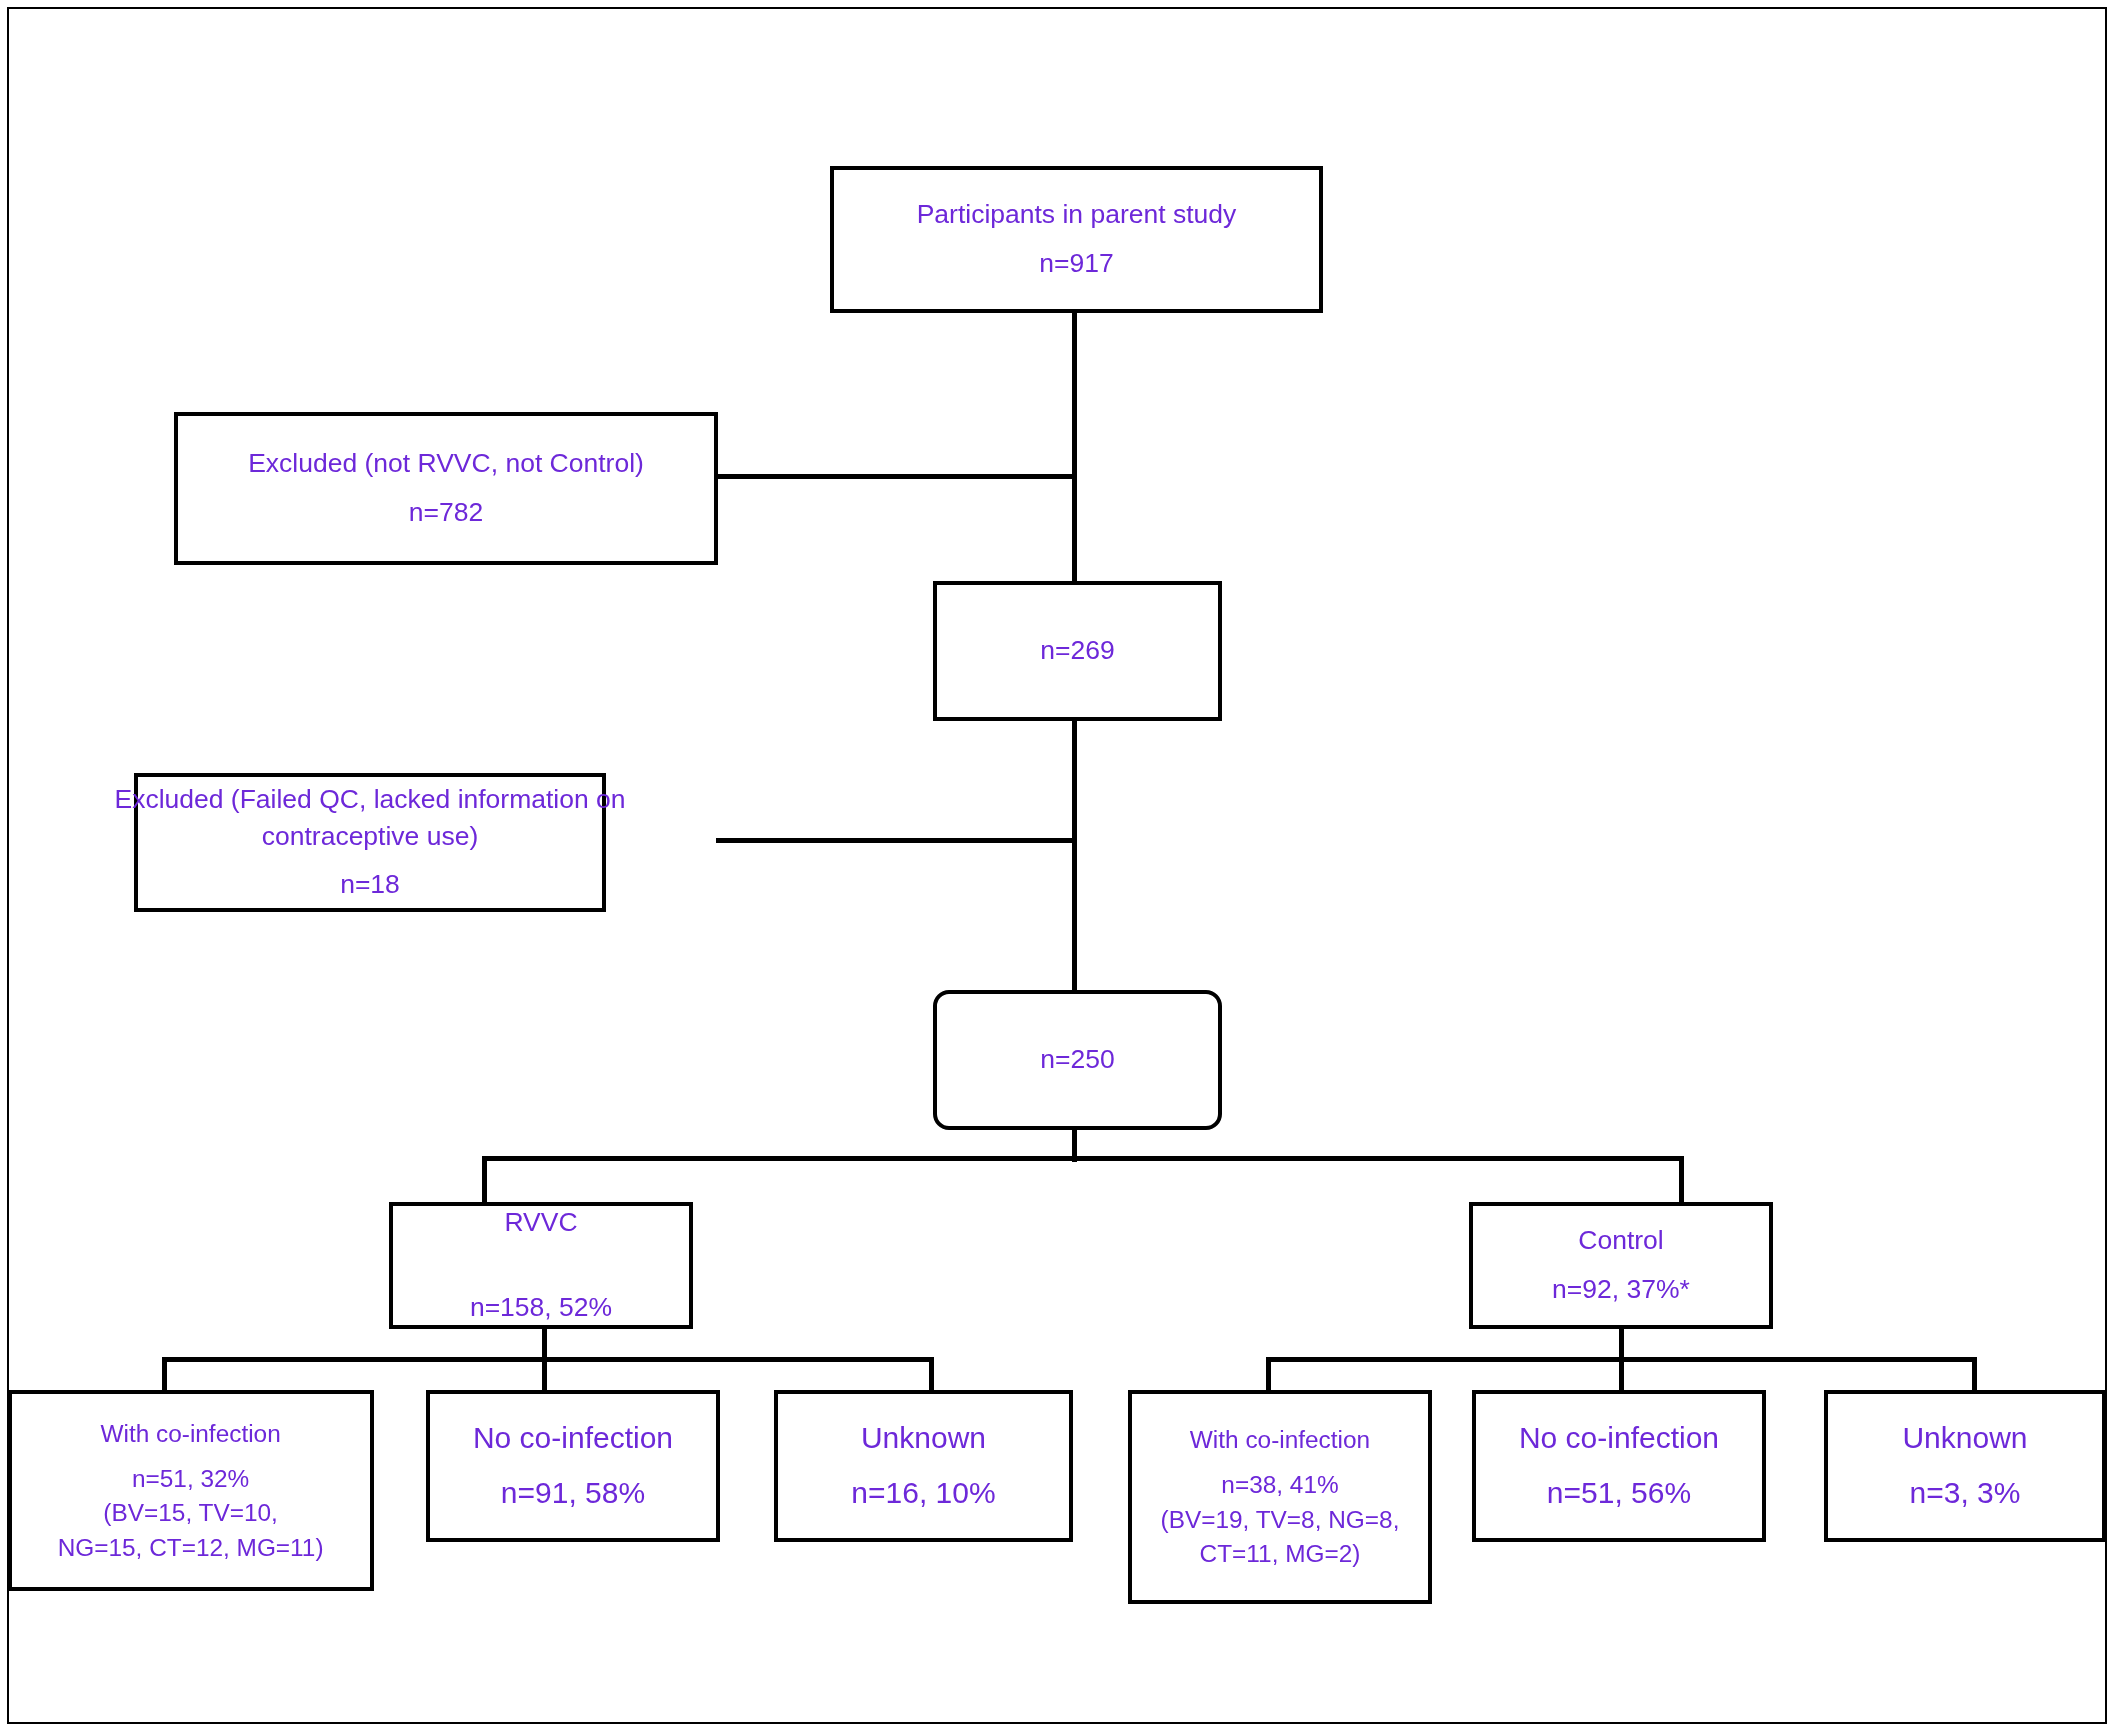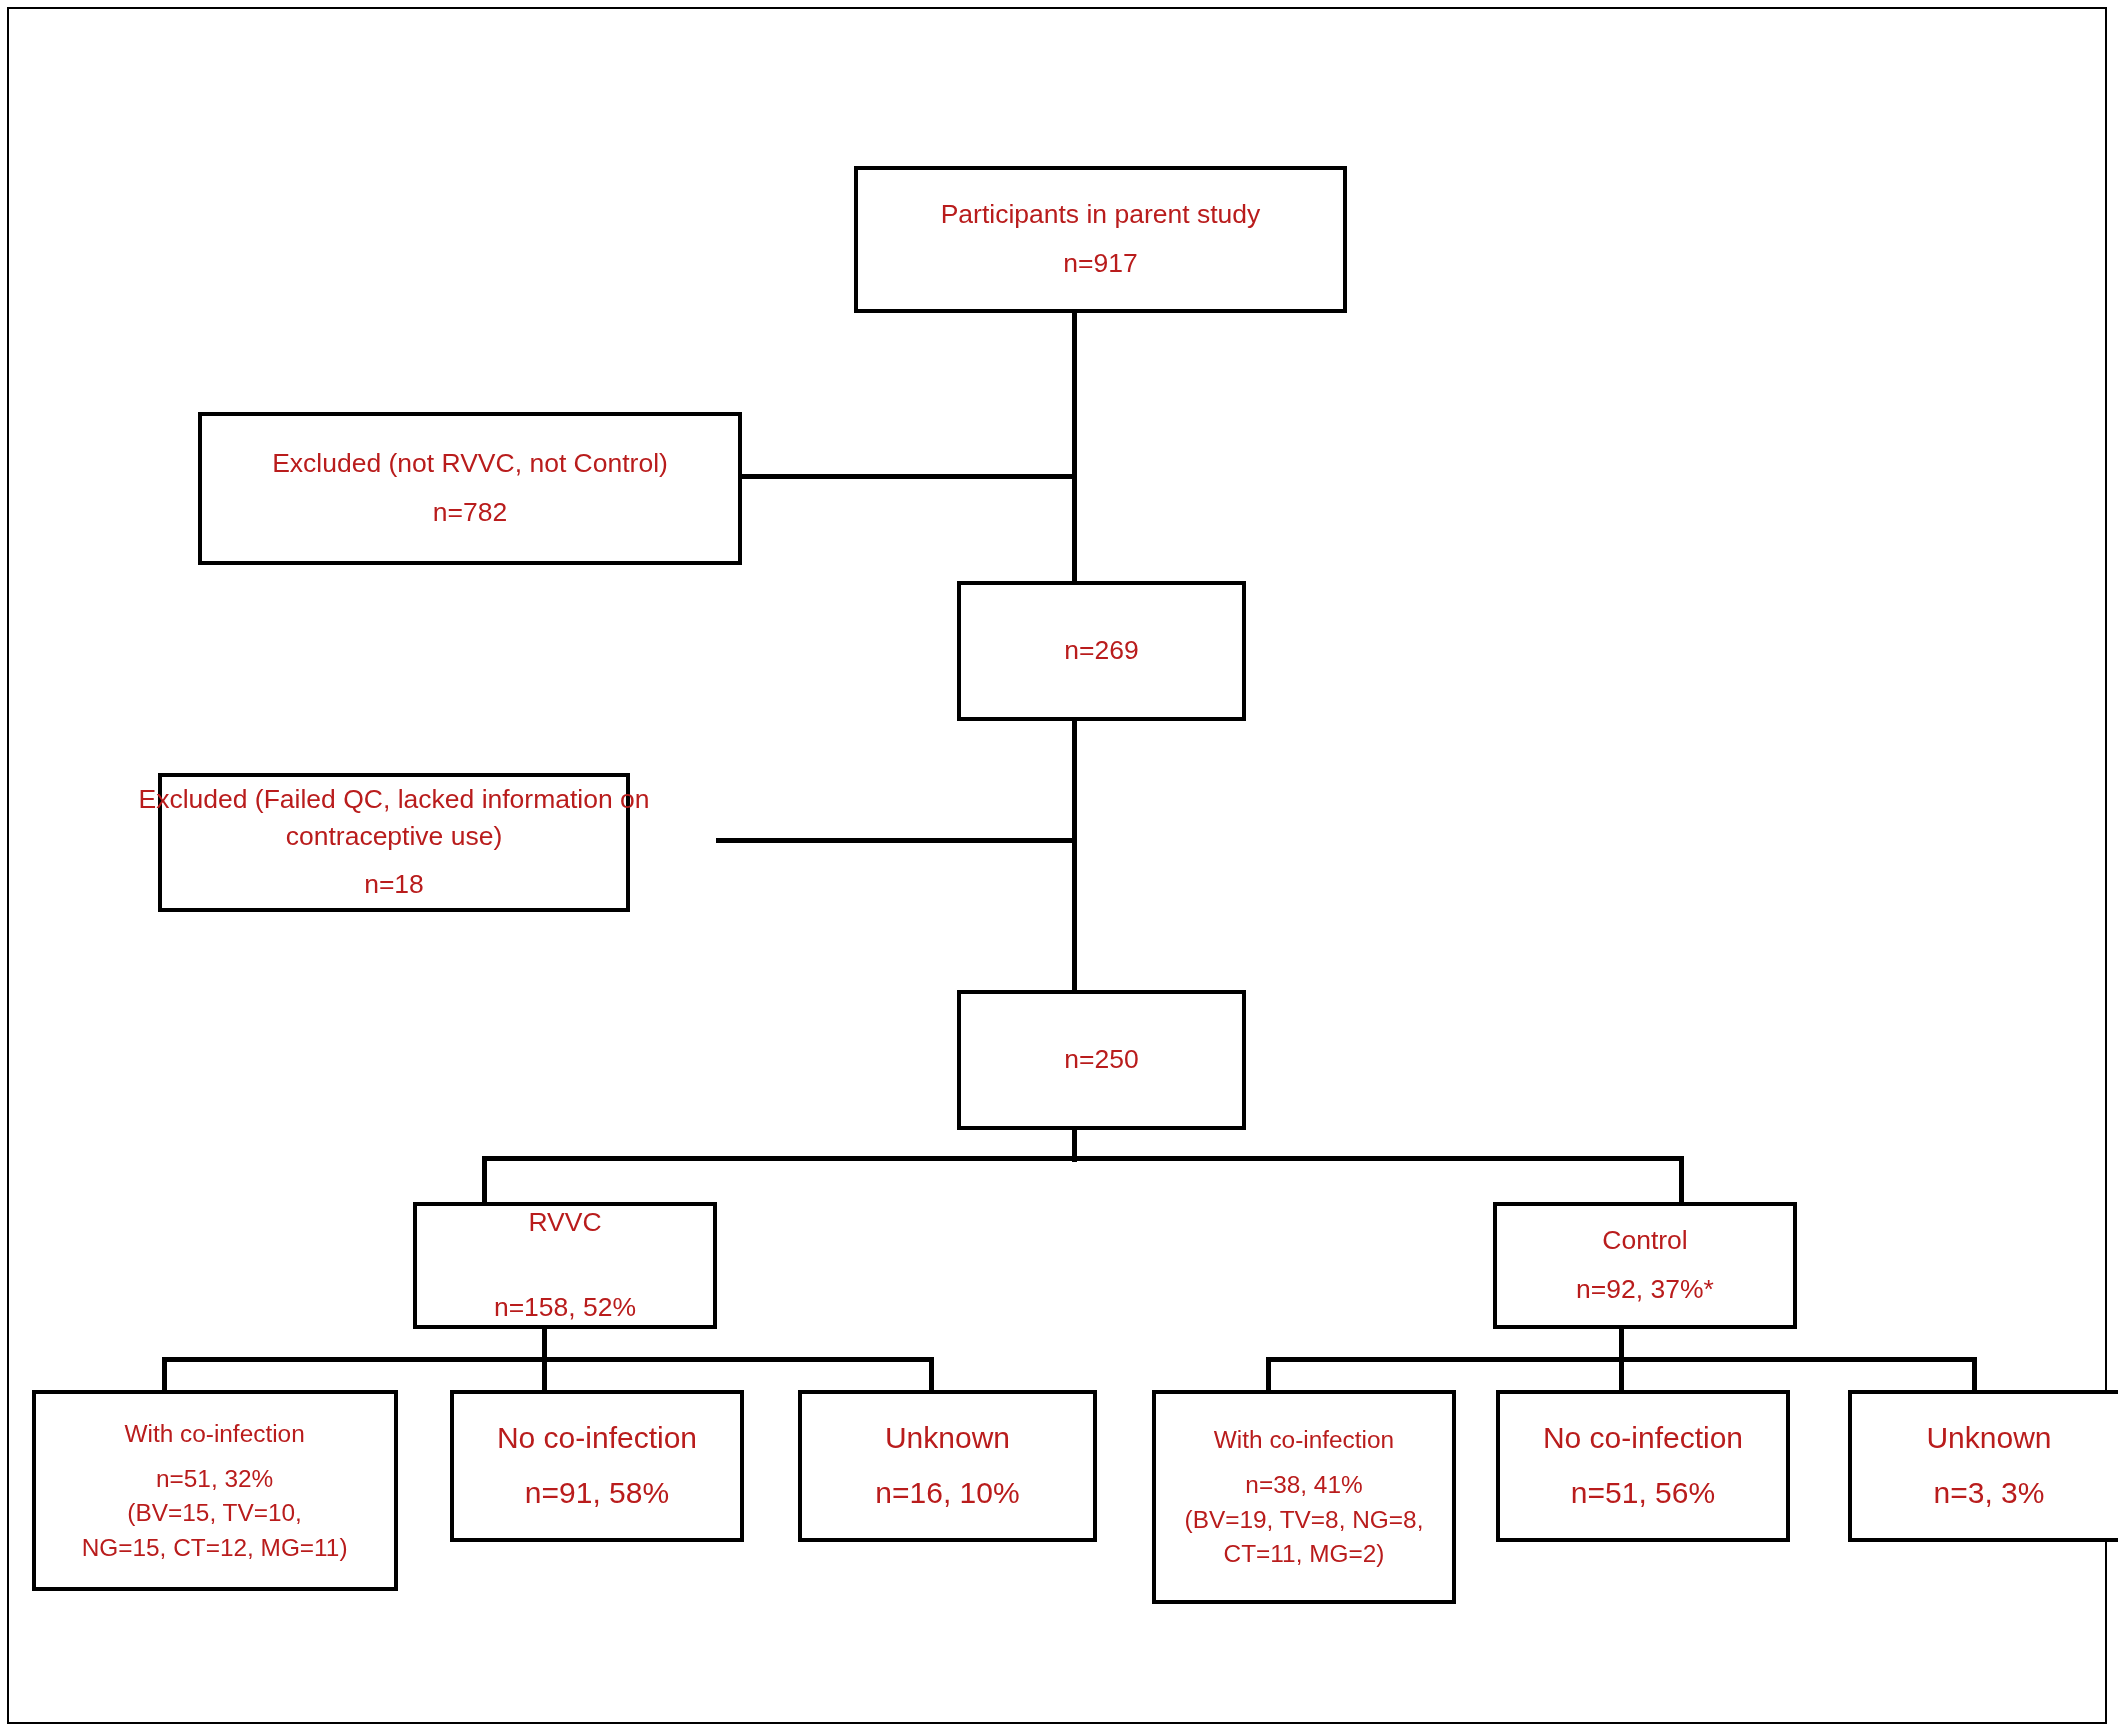--- a/index.html
+++ b/index.html
@@ -32,24 +32,23 @@
   .node {
     position: absolute;
     box-sizing: border-box;
     border: 4.9px solid #000000;
     background: #ffffff;
     display: flex;
     flex-direction: column;
     align-items: center;
     justify-content: center;
     text-align: center;
-    color: #b91c1c;
+    color: #6d28d9;
     line-height: 1.28;
     padding: 3.2px 5.4px;
-    margin-left: 24px;
   }
   .node .line {
     display: block;
     white-space: nowrap;
   }
   .node .line + .line {
     margin-top: 0.55em;
   }
 
   
@@ -110,21 +109,21 @@
   <div class="node t-lg" style="left:933px; top:581px; width:289px; height:140px;">
     <span class="line">n=269</span>
   </div>
 
   <div class="node t-lg" style="left:134px; top:773px; width:472px; height:139px;">
     <span class="line">Excluded (Failed QC, lacked information on</span>
     <span class="line" style="margin-top:0.12em;">contraceptive use)</span>
     <span class="line">n=18</span>
   </div>
 
-  <div class="node t-lg" style="left:933px; top:990px; width:289px; height:140px;">
+  <div class="node t-lg" style="left:933px; top:990px; width:289px; height:140px;border-radius:16px;">
     <span class="line">n=250</span>
   </div>
 
   <div class="node t-lg" style="left:389px; top:1202px; width:304px; height:127px;gap:36px;">
     <span class="line">RVVC</span>
     <span class="line">n=158, 52%</span>
   </div>
 
   <div class="node t-lg" style="left:1469px; top:1202px; width:304px; height:127px;">
     <span class="line">Control</span>

